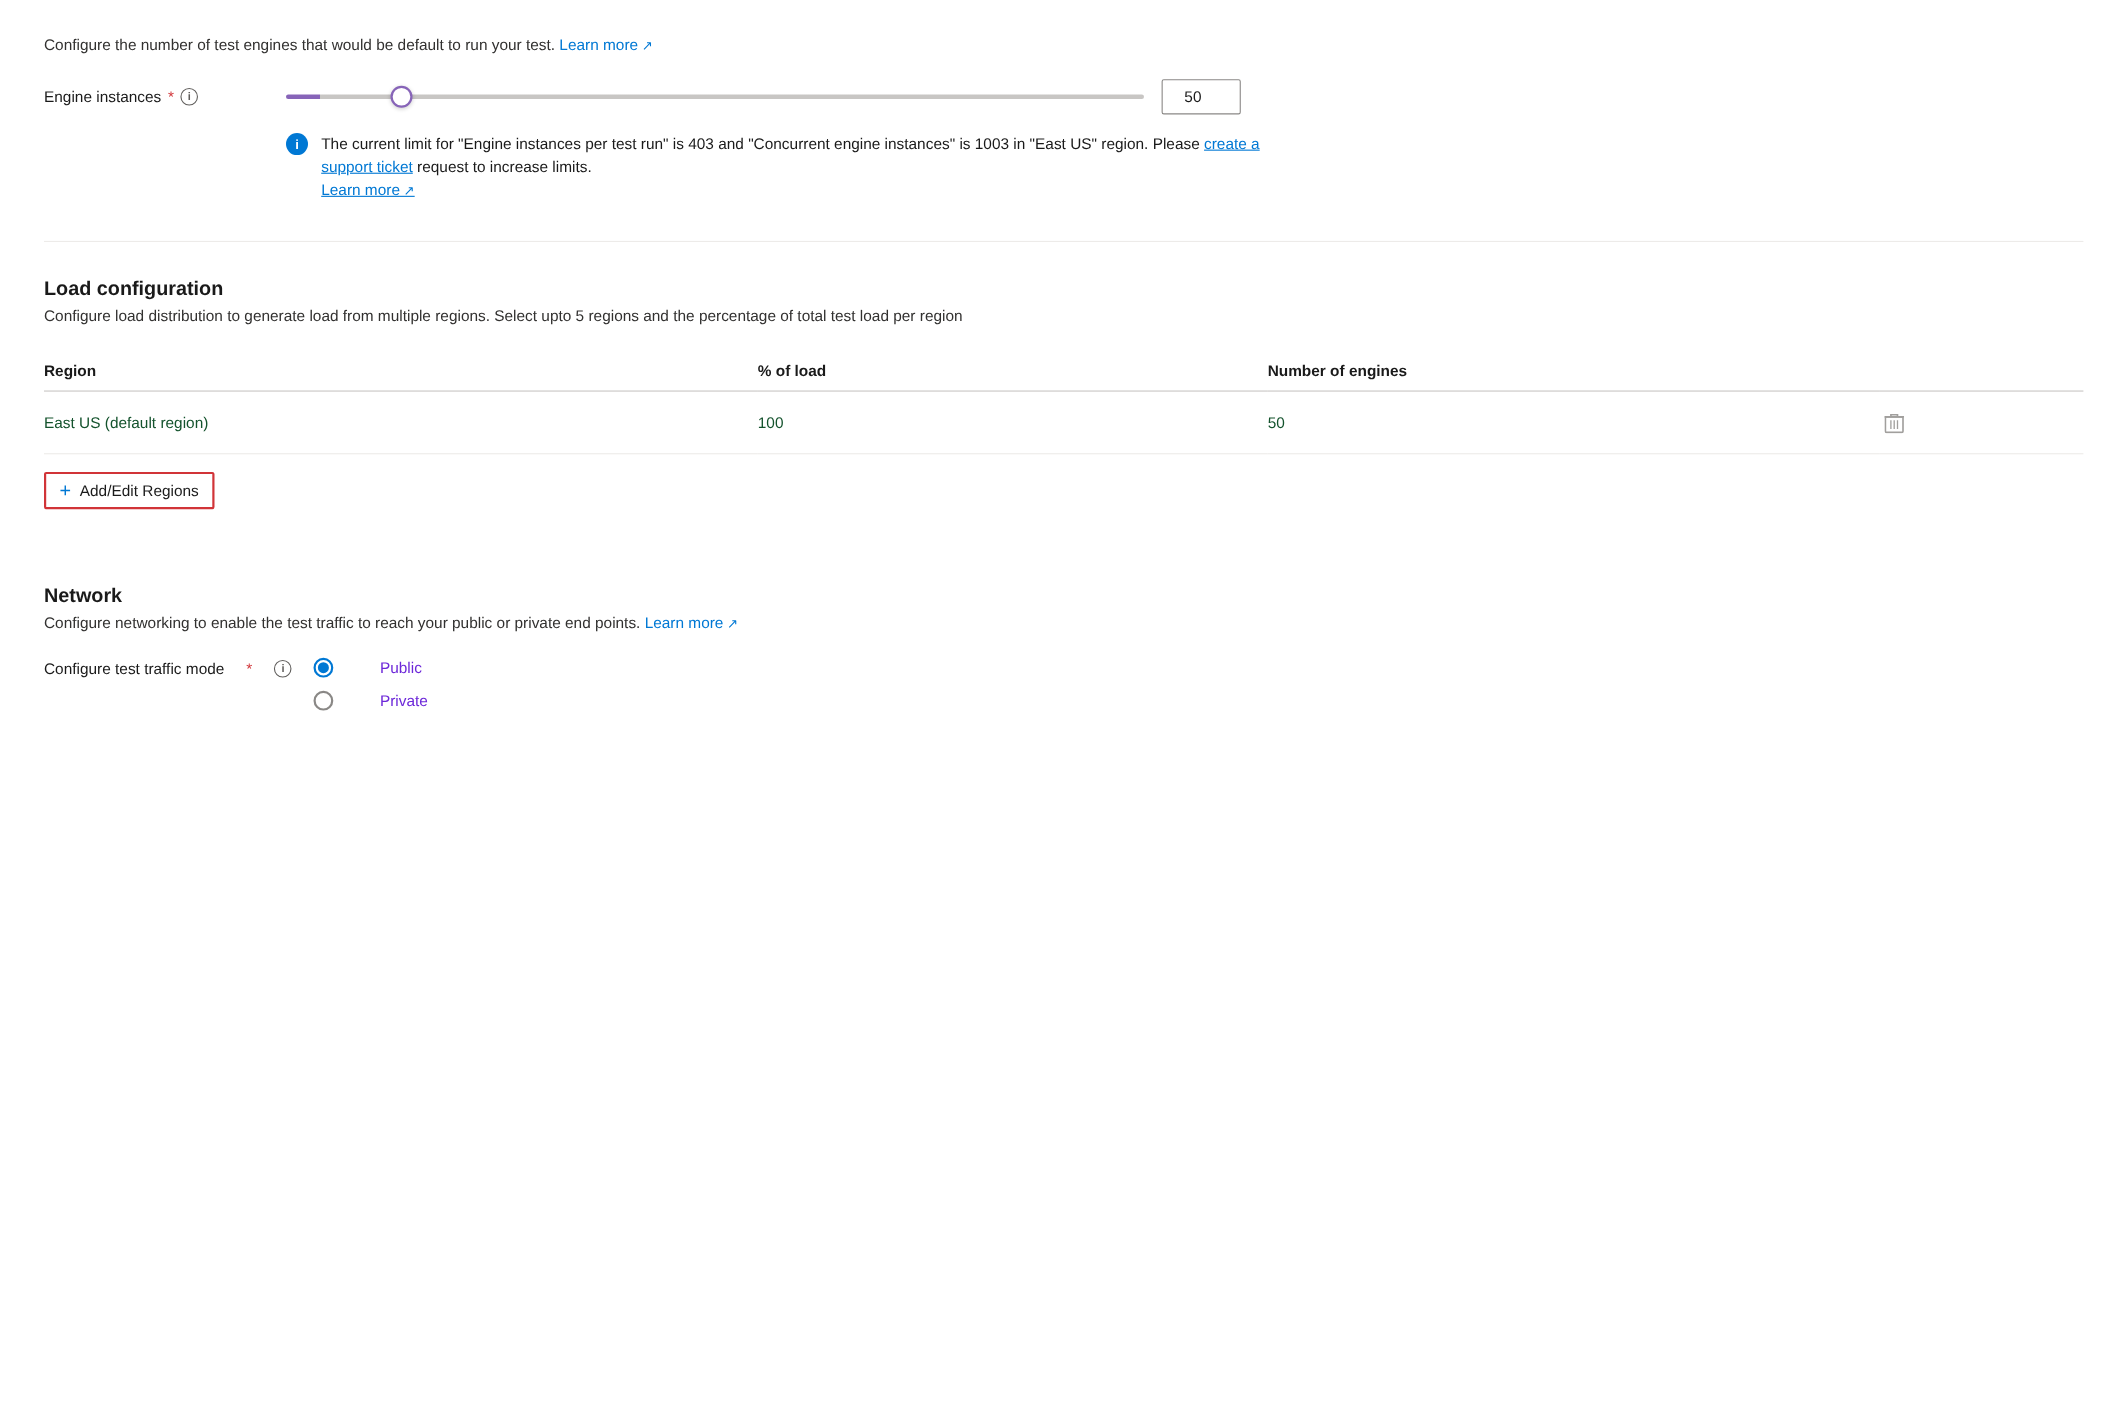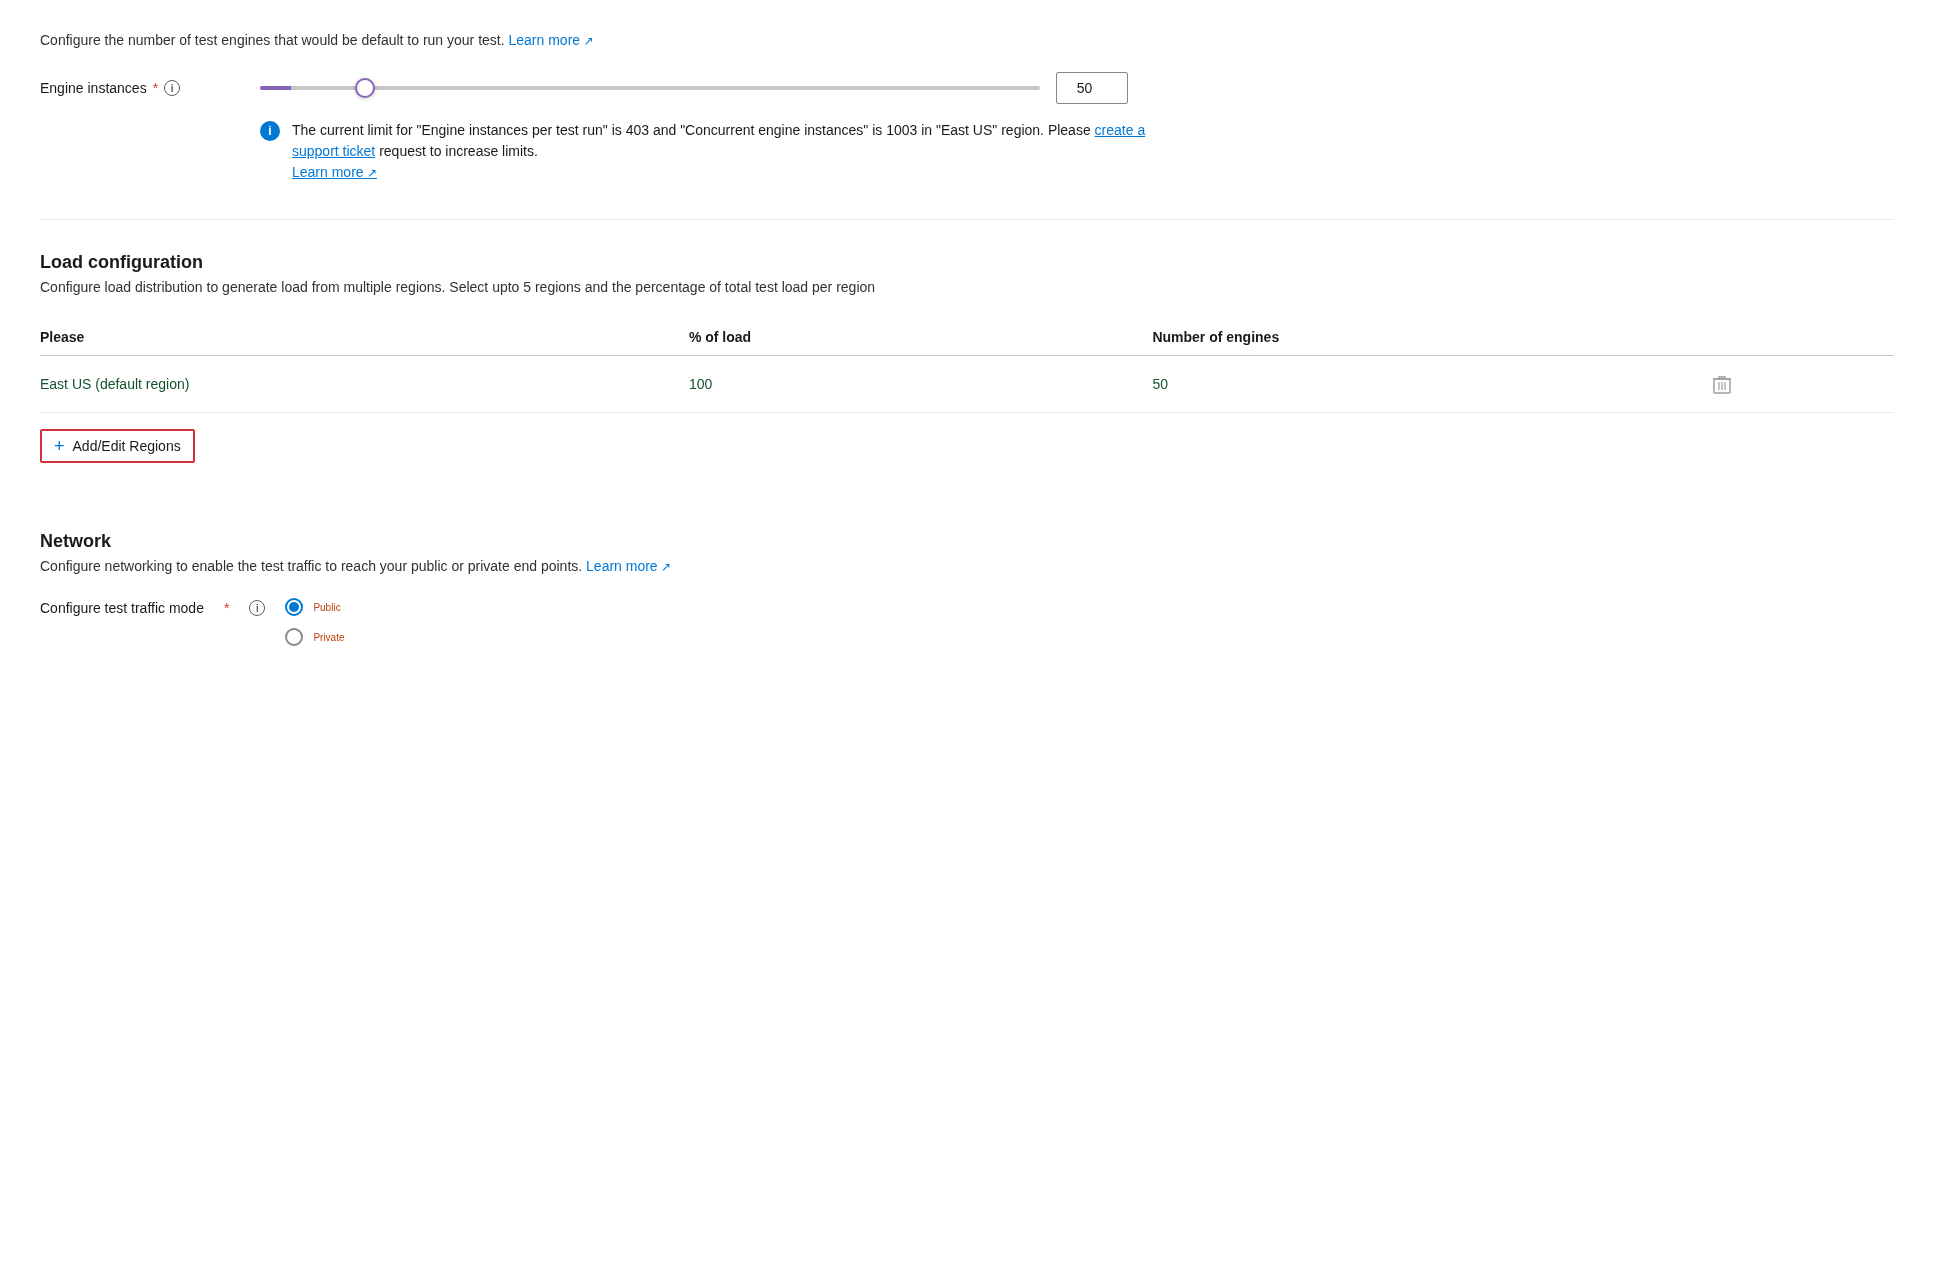--- a/index.html
+++ b/index.html
@@ -283,22 +283,23 @@
       top: 50%;
       left: 50%;
       transform: translate(-50%, -50%);
       width: 10px;
       height: 10px;
       background: #0078d4;
       border-radius: 50%;
     }
 
     .radio-label {
-      font-size: 10px;
-      color: #c2410c;
+      font-size: 14px;
+      color: #6d28d9;
+      margin-left: 32px;
     }
 
     .network-field-row {
       display: flex;
       align-items: flex-start;
       gap: 20px;
     }
 
     .network-field-label {
       font-size: 14px;
@@ -347,21 +348,21 @@
 
 <div class="section">
   <div class="section-title">Load configuration</div>
   <div class="section-desc">
     <span>Configure load distribution to generate load from multiple regions. Select upto 5 regions and the percentage of total test load per region</span>
   </div>
 
   <table class="load-table">
     <thead>
       <tr>
-        <th>Please</th>
+        <th>Region</th>
         <th>% of load</th>
         <th>Number of engines</th>
         <th></th>
       </tr>
     </thead>
     <tbody>
       <tr class="table-row">
         <td>East US (default region)</td>
         <td>100</td>
         <td>50</td>

